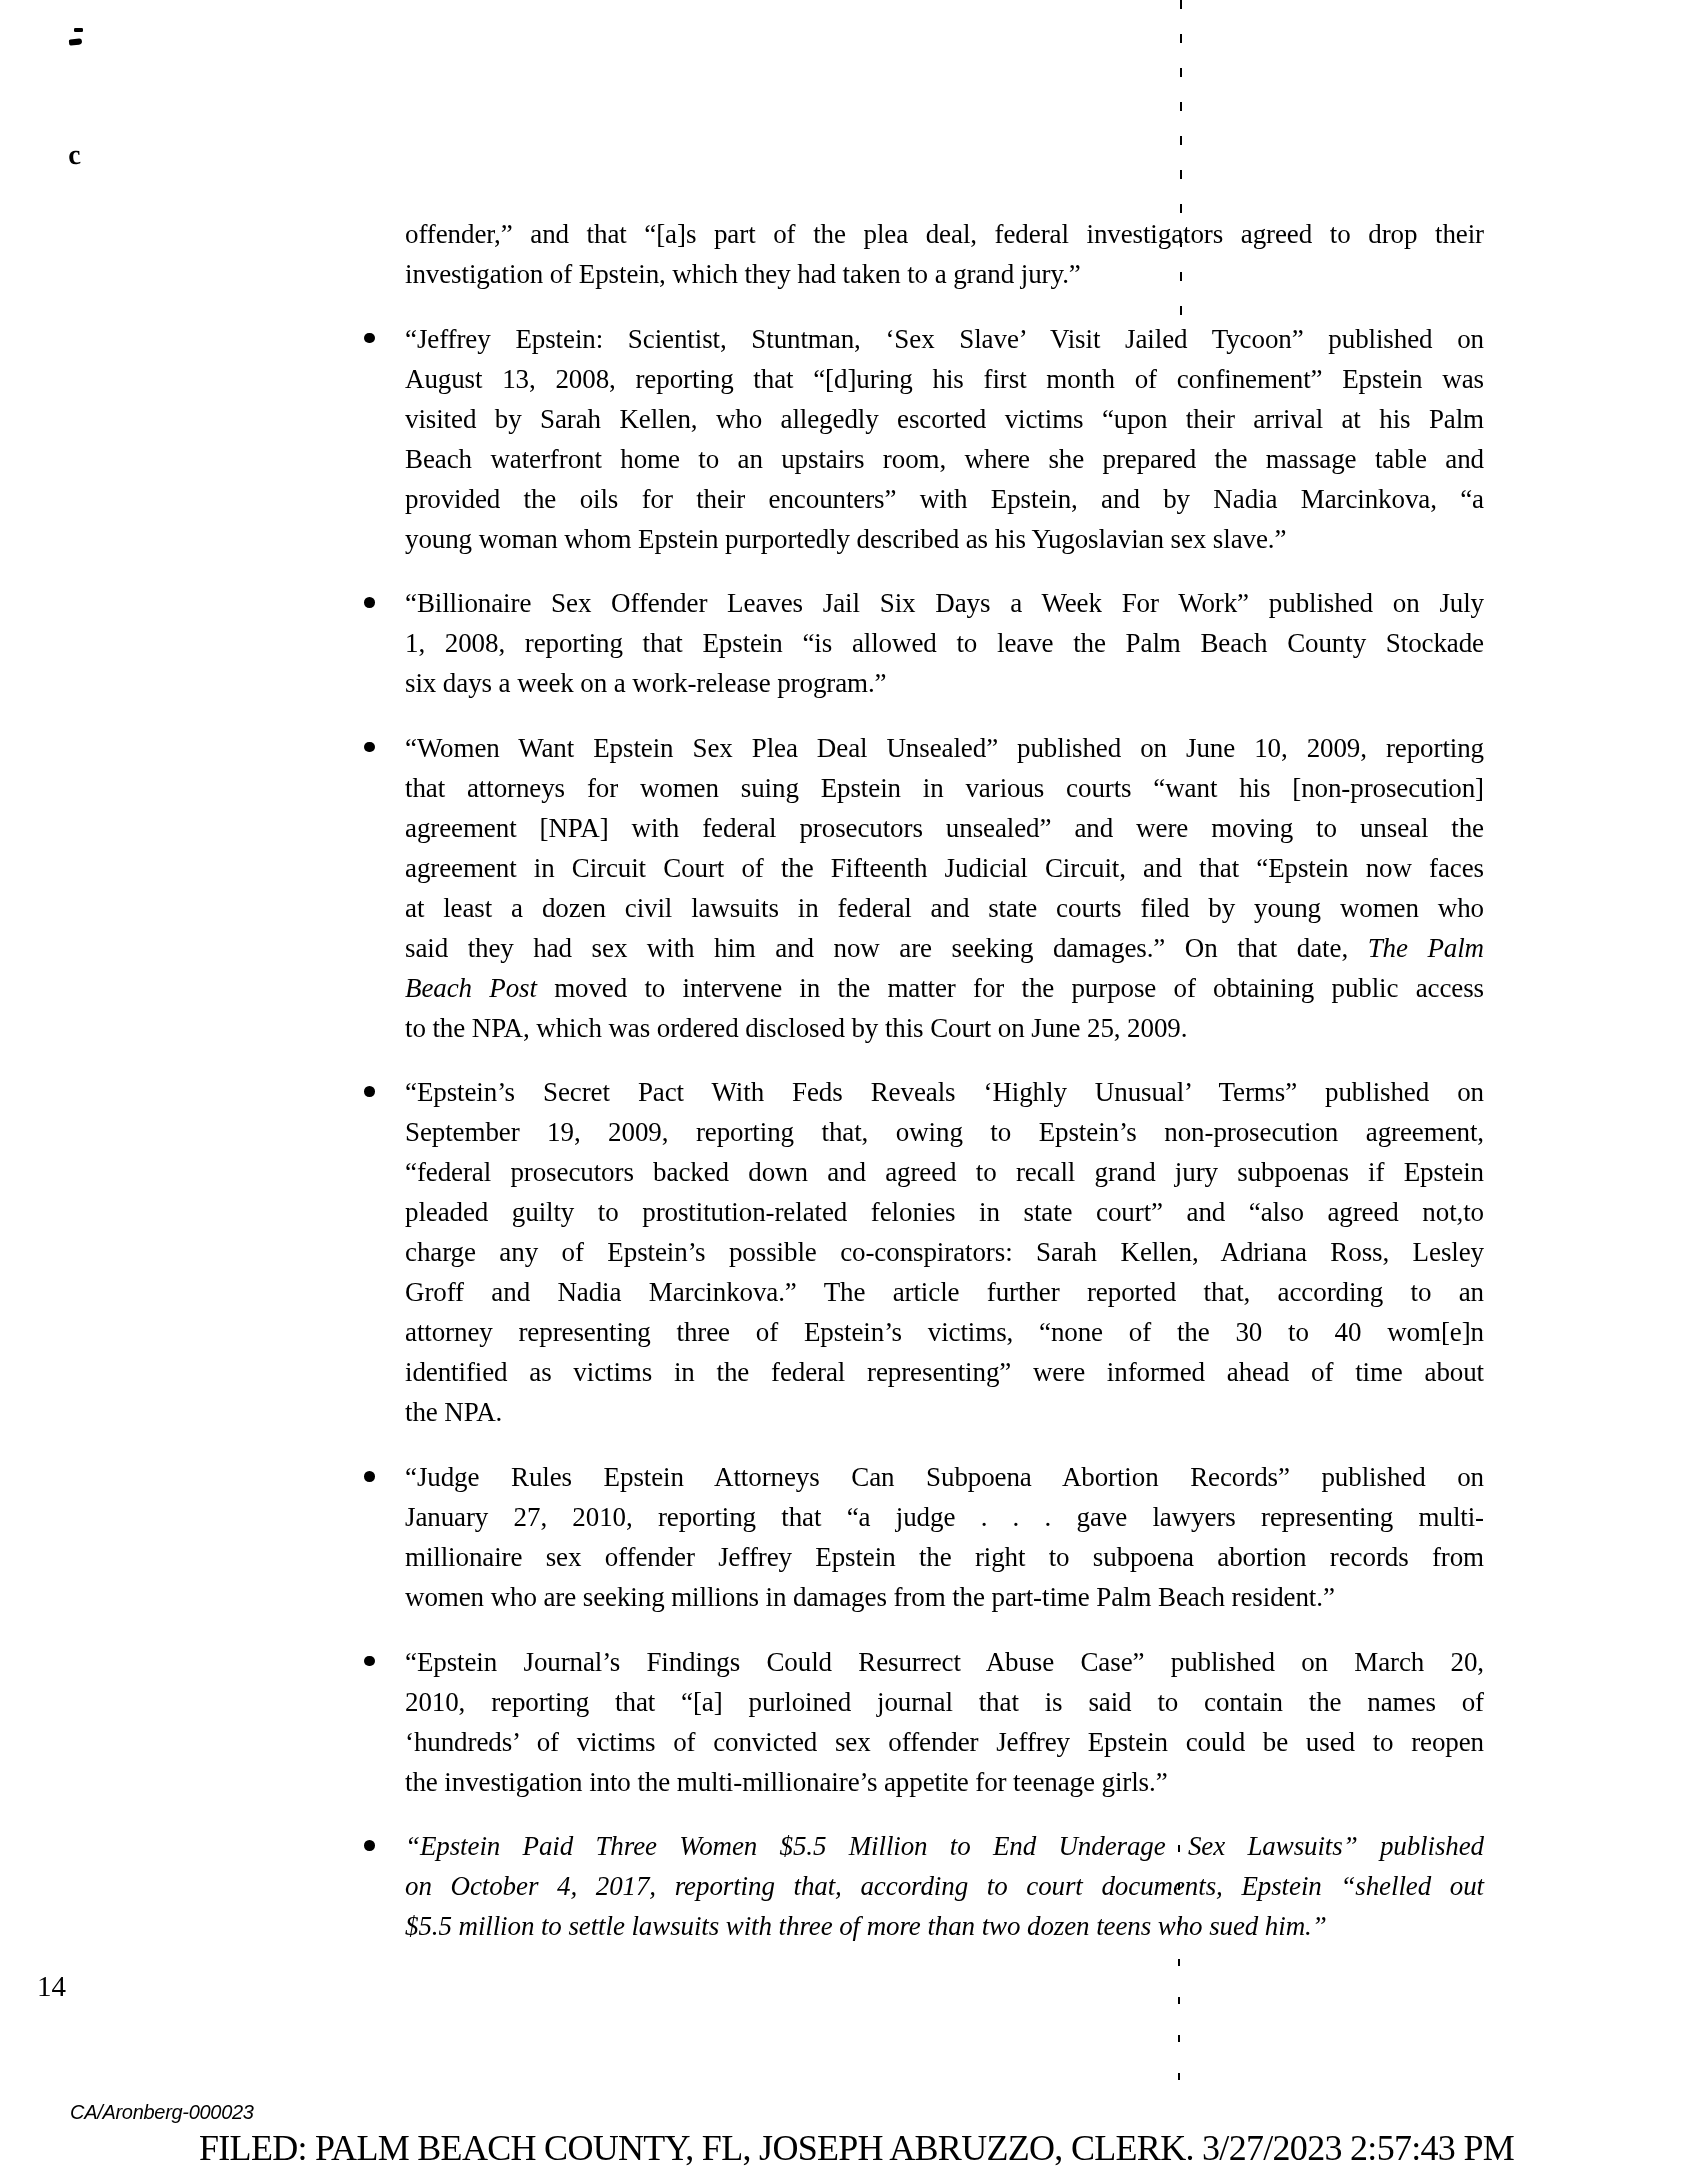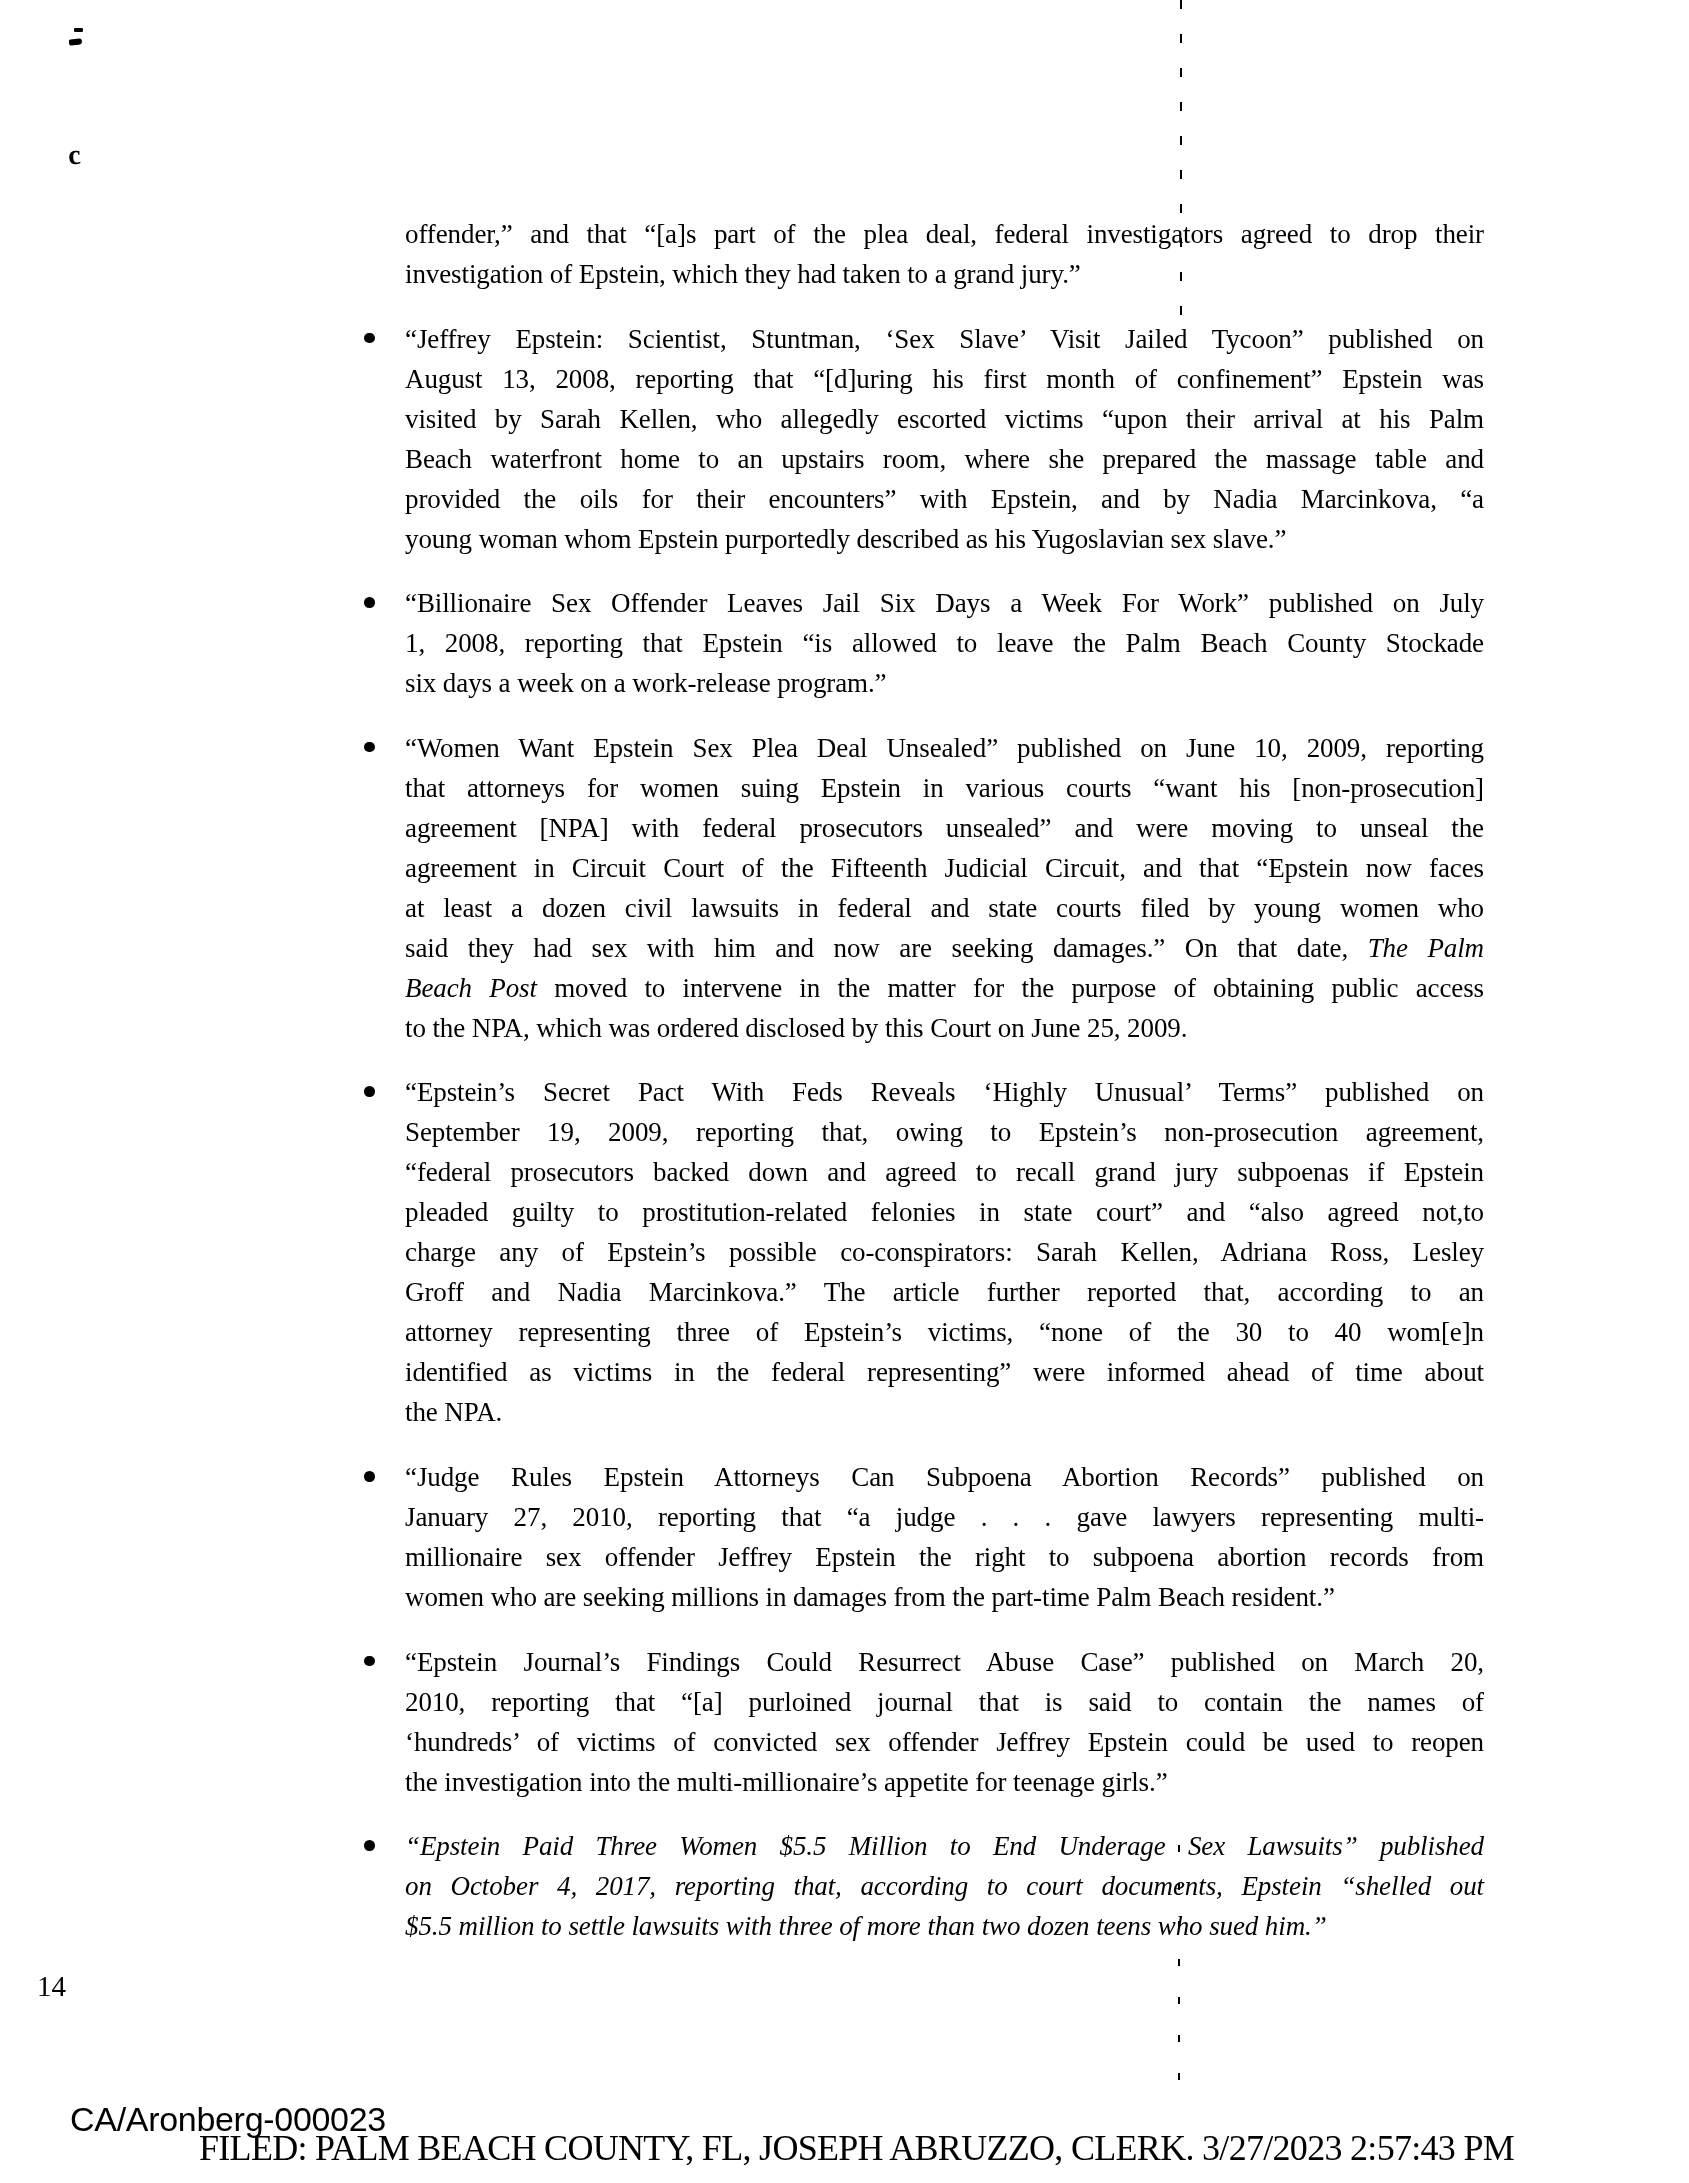--- a/index.html
+++ b/index.html
@@ -42,23 +42,24 @@
     left:37px; top:1972px;
     width:1652px;
     text-align:left;
     font-size:29px;
     line-height:1;
   }
   .bates {
     position:absolute;
     left:70px; top:2102px;
     font-family:"Liberation Sans","DejaVu Sans",sans-serif;
-    font-size:34px;
+    font-size:20px;
     line-height:1;
     letter-spacing:-0.3px;
+    font-style:italic;
   }
   .filed {
     position:absolute;
     left:199px; top:2130px;
     font-size:36px;
     line-height:1;
     letter-spacing:-0.7px;
     white-space:nowrap;
   }
   

